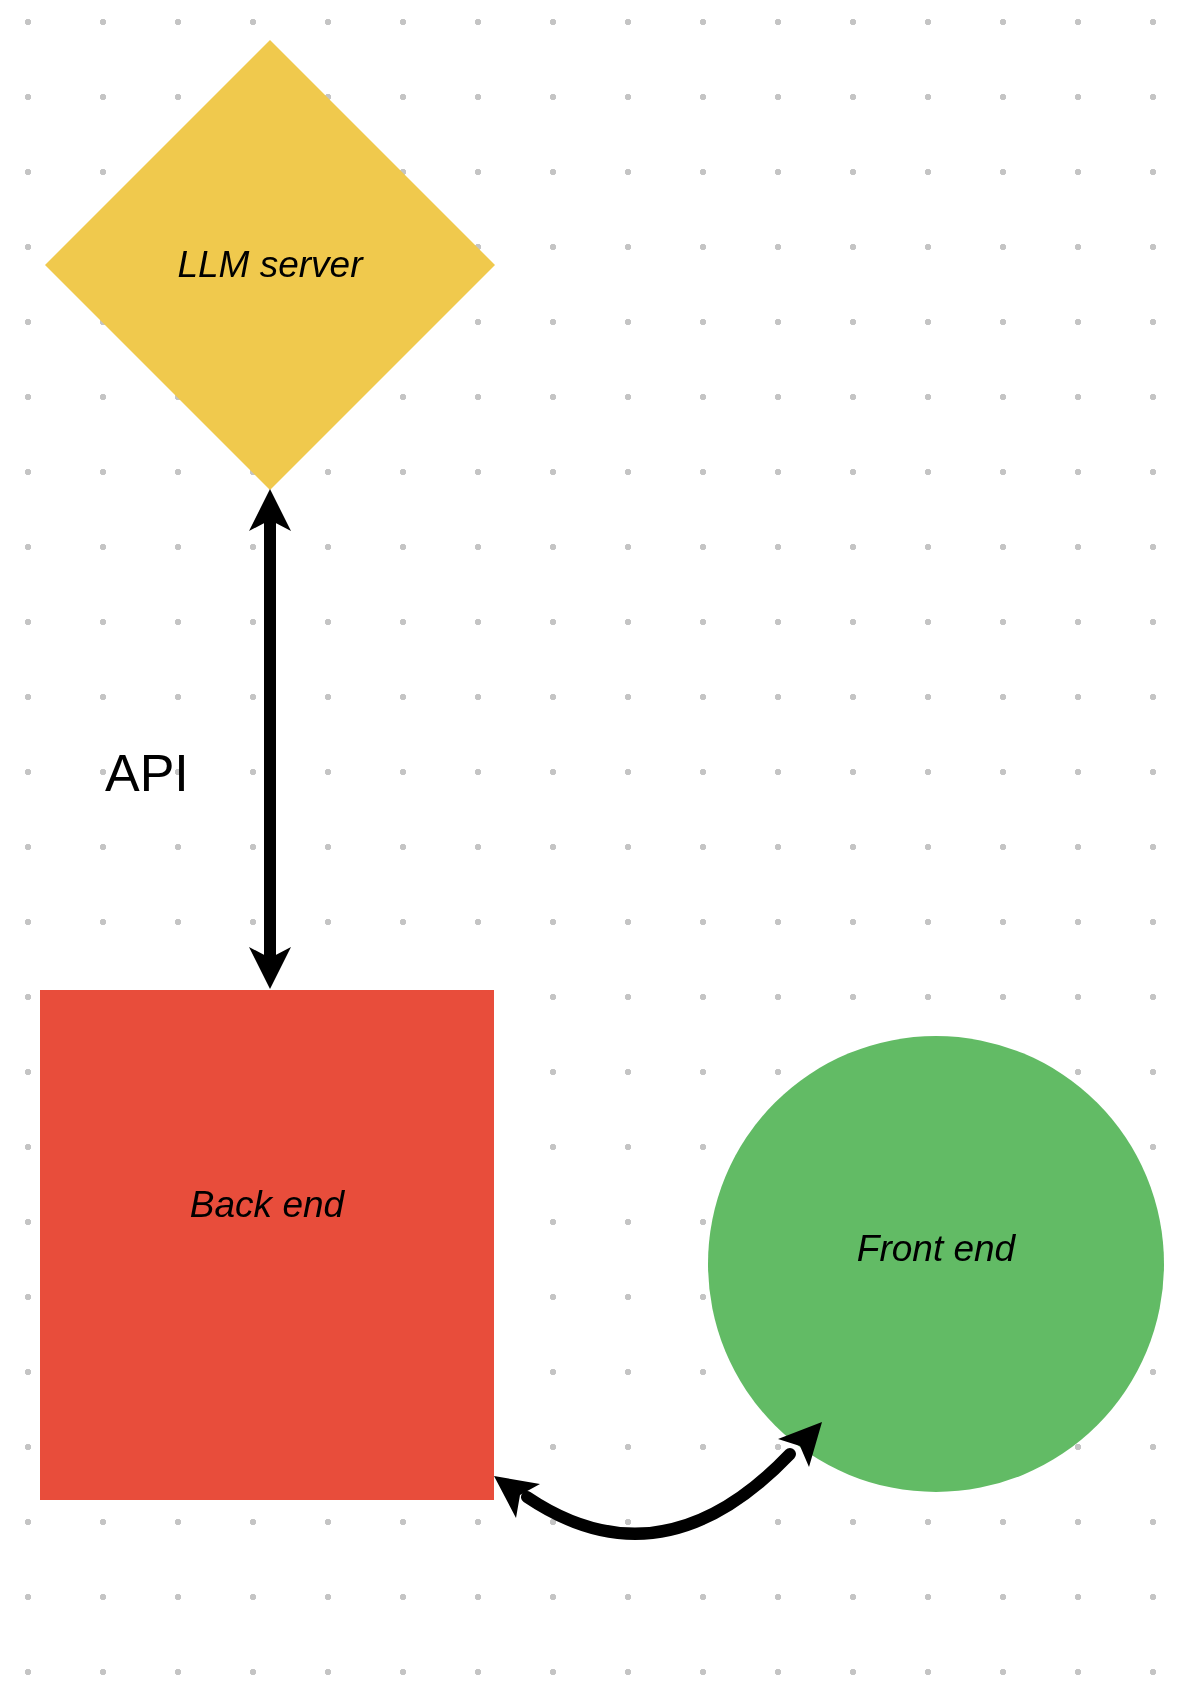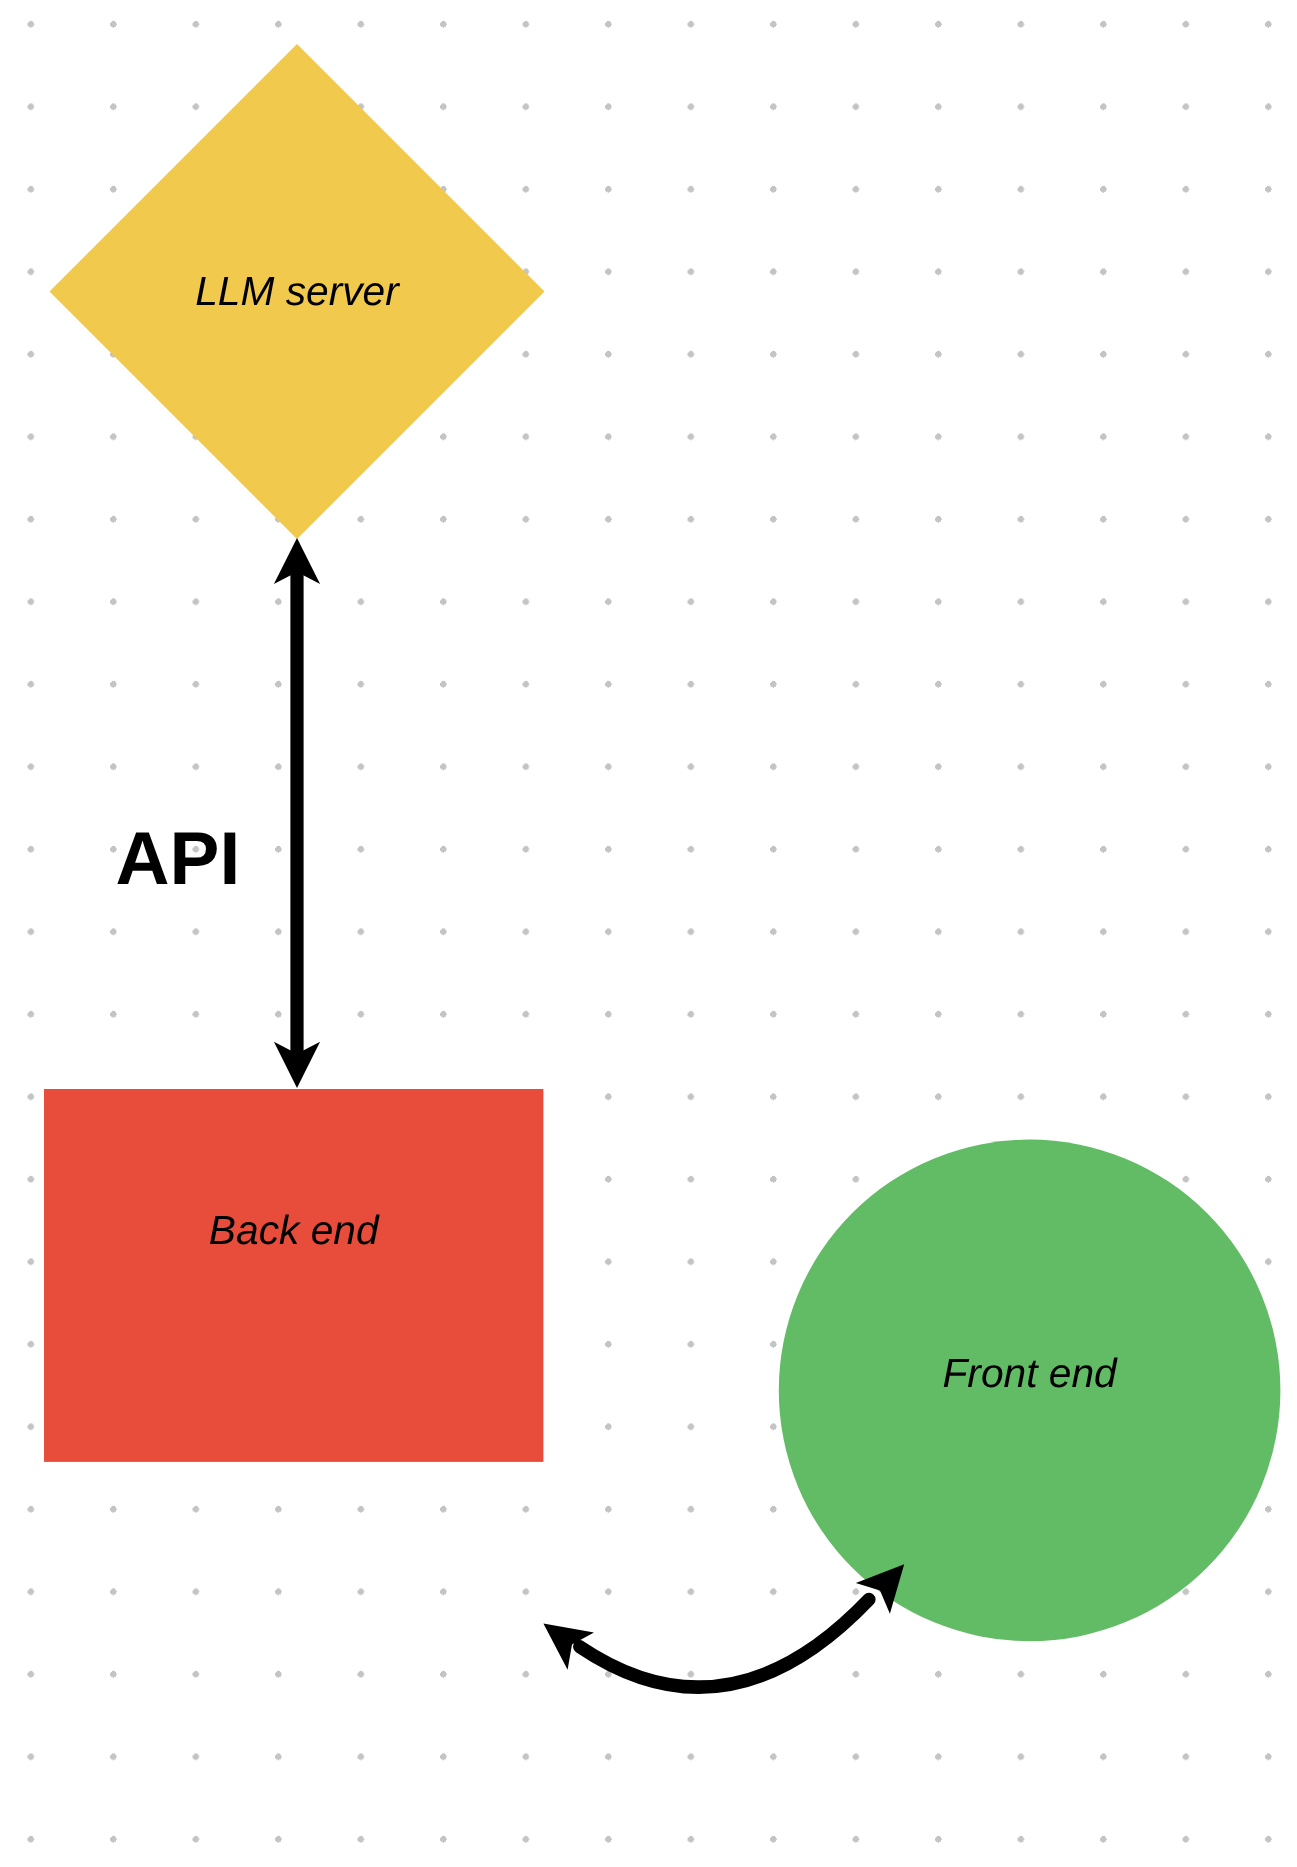--- a/index.html
+++ b/index.html
@@ -33,21 +33,21 @@
     font-style: italic;
   }
   .diamond {
     left: 45px; top: 40px;
     width: 450px; height: 450px;
     background-color: #F0C94D;
     clip-path: polygon(50% 0%, 100% 50%, 50% 100%, 0% 50%);
   }
   .square {
     left: 40px; top: 990px;
-    width: 454px; height: 339px;
+    width: 454px; height: 510px;
     background-color: #E84D3B;
   }
   .square .node-label { margin-bottom: 81px; }
   .circle {
     left: 708px; top: 1036px;
     width: 456px; height: 456px;
     border-radius: 50%;
     background-color: #62BB65;
   }
   .circle .node-label { margin-bottom: 30px; }
@@ -61,22 +61,22 @@
     stroke: #000;
     stroke-width: 12;
     stroke-linecap: round;
   }
   .edge-head {
     fill: #000;
     stroke: none;
   }
   .edge-label {
     position: absolute;
-    font-size: 68px;
-    font-weight: 700;
+    font-size: 52px;
+    font-weight: 400;
     line-height: 1;
     color: #000;
     white-space: nowrap;
   }
   .edge-label-api { left: 105px; top: 747px; }
   .edge-label-webrtc { left: 516px; top: 1568px; }
 </style>
 </head>
 <body>
 

